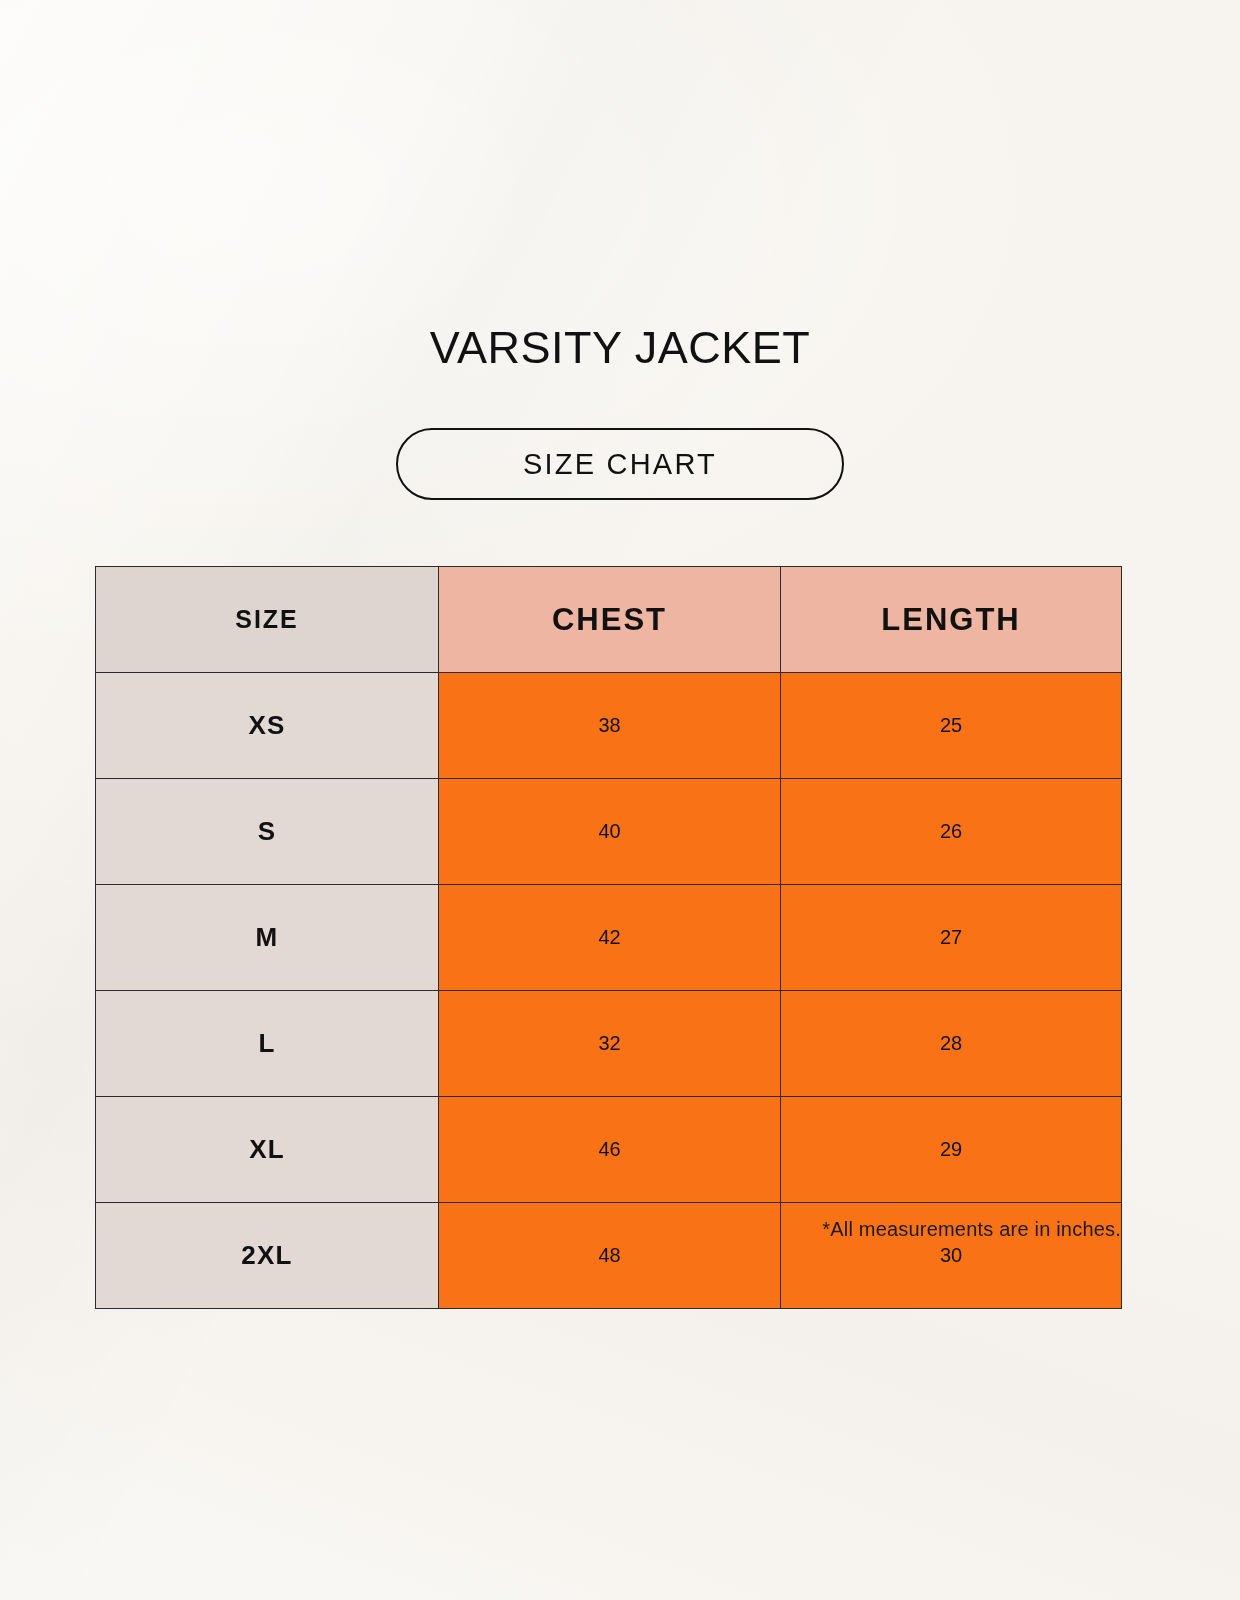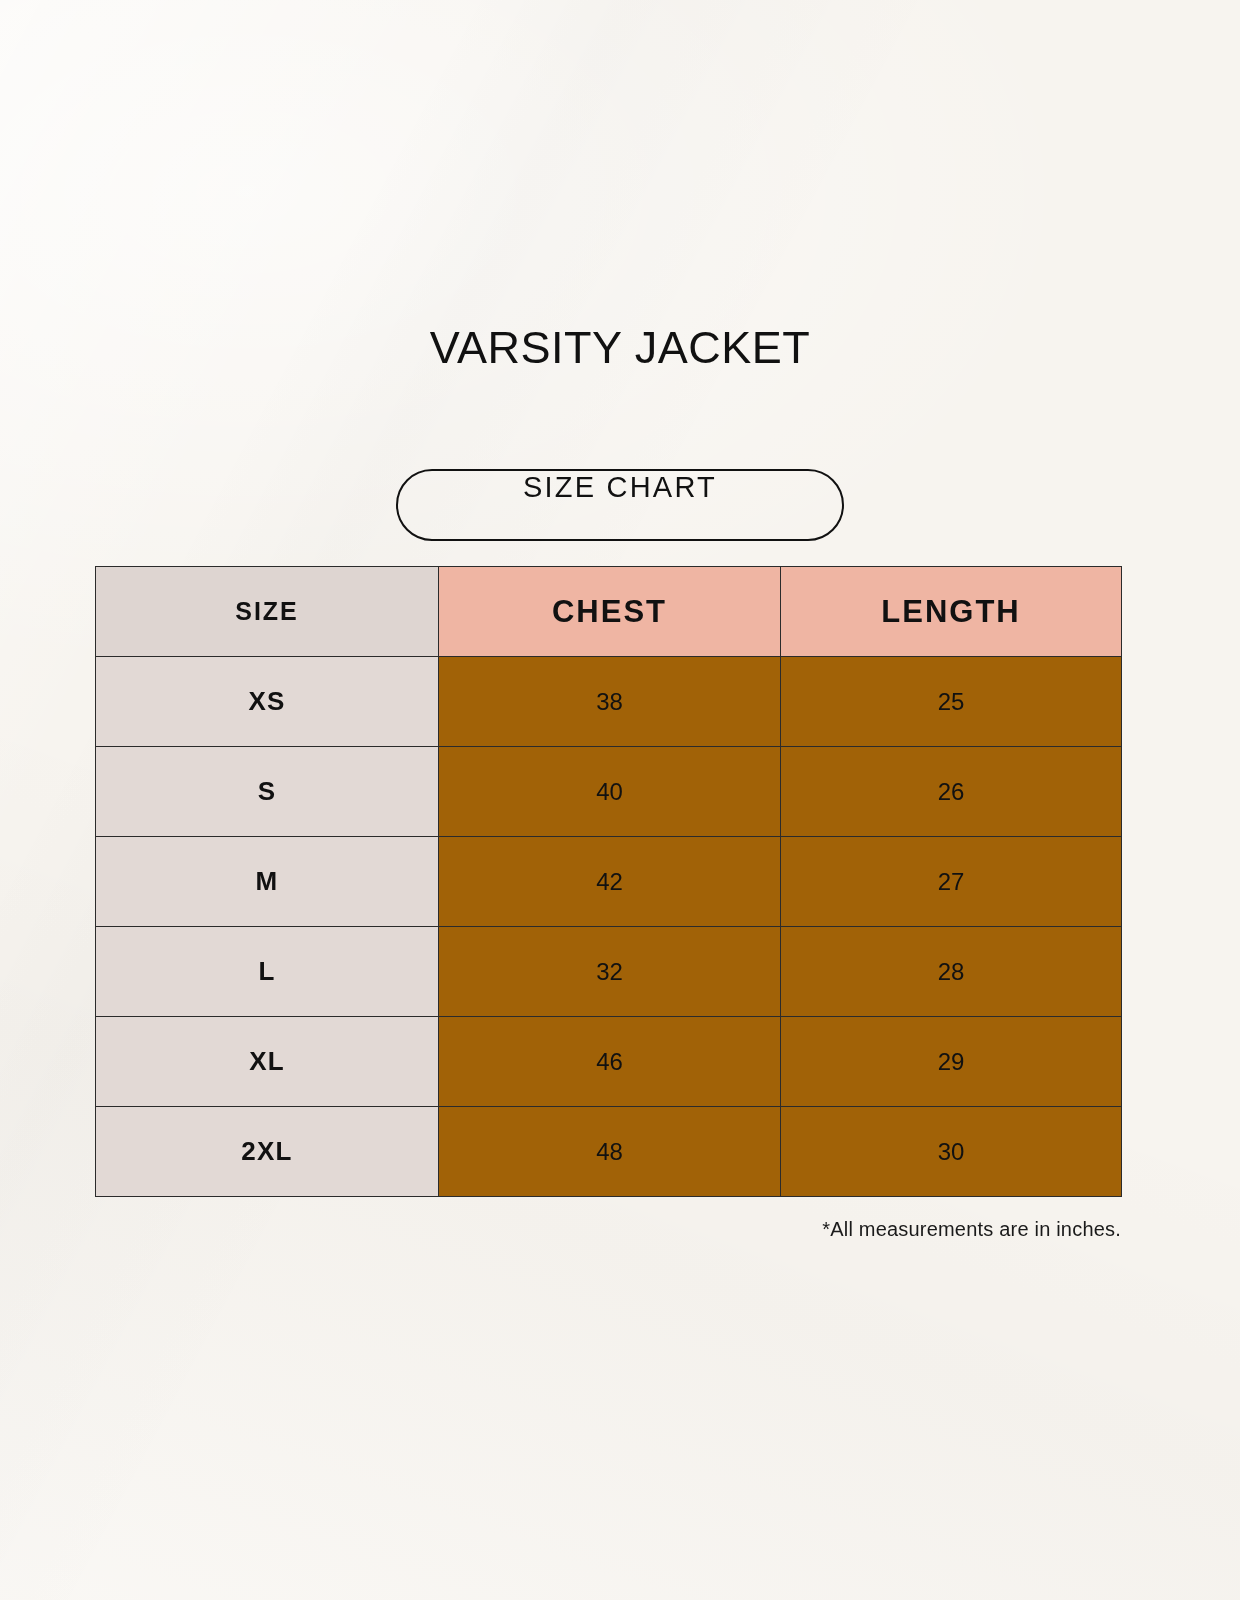--- a/index.html
+++ b/index.html
@@ -35,29 +35,29 @@
     left: 0;
     width: 1240px;
     text-align: center;
     font-size: 45px;
     letter-spacing: 0.5px;
     color: #111111;
     font-weight: 400;
   }
   .badge {
     position: absolute;
-    top: 469px;
+    top: 428px;
     left: 50%;
     transform: translateX(-50%);
     width: 448px;
     height: 72px;
     border: 2.5px solid #111111;
     border-radius: 40px;
     display: flex;
-    align-items: flex-start;
+    align-items: center;
     justify-content: center;
     box-sizing: border-box;
     background: transparent;
   }
   .badge-label {
     font-size: 29px;
     font-weight: 500;
     letter-spacing: 2.2px;
     color: #111111;
   }
@@ -70,21 +70,21 @@
   table.size-table {
     border-collapse: collapse;
     width: 1026px;
     table-layout: fixed;
   }
   table.size-table td, table.size-table th {
     border: 1.6px solid #2b2b2b;
     height: 81px;
     text-align: center;
     vertical-align: middle;
-    padding: 4px;
+    padding: 12px;
   }
   col.c-size { width: 343px; }
   col.c-chest { width: 342px; }
   col.c-length { width: 341px; }
 
   th.head-size {
     background: #ded5d1;
     font-size: 25px;
     font-weight: bold;
     letter-spacing: 2px;
@@ -98,22 +98,22 @@
     color: #111111;
   }
   td.cell-size {
     background: #e2d9d5;
     font-size: 26px;
     font-weight: bold;
     letter-spacing: 1.2px;
     color: #111111;
   }
   td.cell-val {
-    background: #a16207;
-    font-size: 24px;
+    background: #f97316;
+    font-size: 20px;
     font-weight: 400;
     color: #111111;
   }
   .footnote {
     position: absolute;
     top: 1218px;
     left: 95px;
     width: 1026px;
     text-align: right;
     font-size: 20px;

